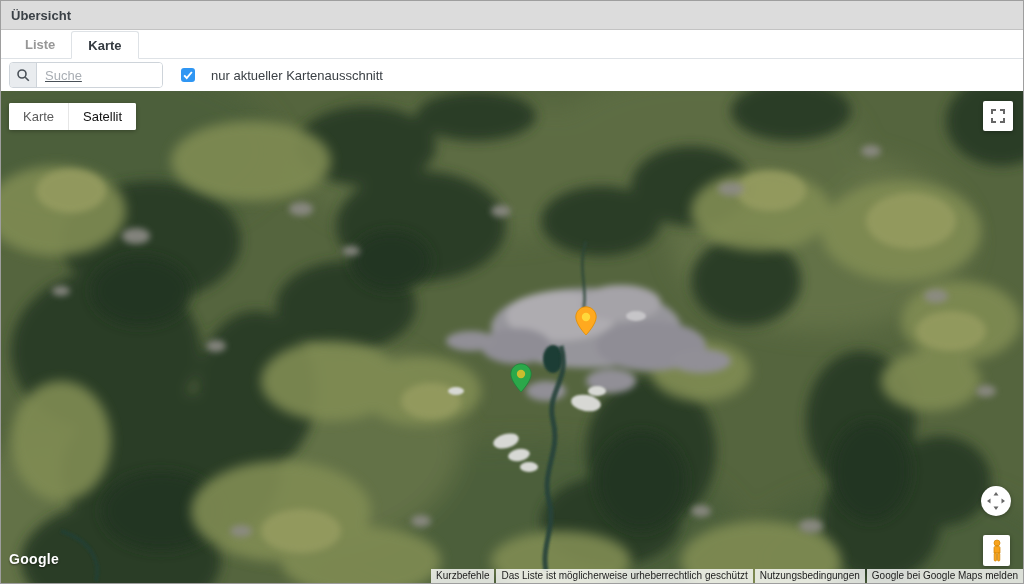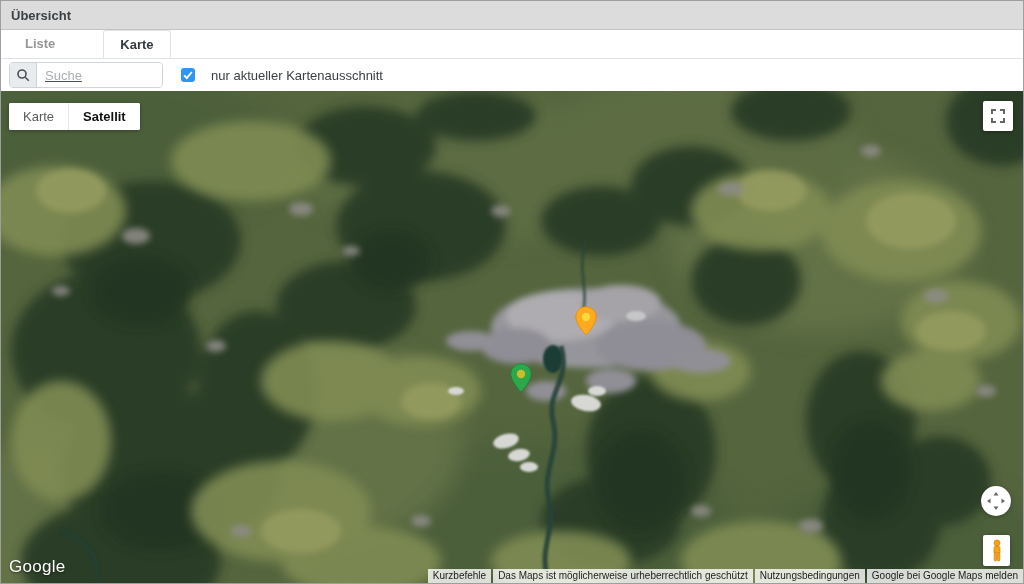--- a/index.html
+++ b/index.html
@@ -7,21 +7,21 @@
   .window{box-sizing:border-box;width:1024px;height:584px;border:1px solid #9e9e9e;
     display:flex;flex-direction:column;background:#fff;}
 
   
   .titlebar{height:28px;flex:0 0 28px;background:#dcdcdc;border-bottom:1px solid #c3c3c3;
     display:flex;align-items:center;padding-left:10px;}
   .titlebar .title{font-size:13px;font-weight:bold;color:#3a4046;}
 
   
   .tabbar{height:28px;flex:0 0 28px;background:#fff;border-bottom:1px solid #dee2e6;
-    display:flex;align-items:flex-start;padding-left:8px;gap:32px;}
+    display:flex;align-items:center;padding-left:8px;}
   .tab{box-sizing:border-box;height:28px;line-height:27px;padding:0 16px;font-size:13px;
     font-weight:bold;color:#979797;cursor:pointer;margin-bottom:-1px;}
   .tab.active{color:#343a40;background:#fff;border:1px solid #dee2e6;border-bottom:1px solid #fff;
     border-radius:3px 3px 0 0;}
 
   
   .toolbar{height:32px;flex:0 0 32px;background:#fff;display:flex;align-items:center;padding-left:8px;}
   .search-group{display:flex;align-items:stretch;height:24px;width:152px;border:1px solid #ced4da;
     border-radius:4px;overflow:hidden;background:#fff;}
   .search-addon{width:26px;background:#e9ecef;border-right:1px solid #ced4da;
@@ -34,21 +34,21 @@
   .checkbox-label{margin-left:16px;font-size:13px;color:#3b4045;cursor:pointer;}
 
   
   .map{position:relative;flex:1;overflow:hidden;background:#55653e;}
   .terrain{position:absolute;left:0;top:0;width:1024px;height:496px;display:block;}
 
   
   .maptype{position:absolute;left:8px;top:12px;display:flex;background:#fff;border-radius:2px;
     box-shadow:0 1px 4px rgba(0,0,0,.3);height:27px;overflow:hidden;}
   .maptype-btn{padding:0 14px;line-height:27px;font-size:13px;color:#5b5b5b;cursor:pointer;background:#fff;}
-  .maptype-btn.active{font-weight:bold;color:#111;border-left:1px solid #e6e6e6;}
+  .maptype-btn.active{font-weight:normal;color:#111;border-left:1px solid #e6e6e6;}
 
   
   .fullscreen-btn{position:absolute;right:10px;top:10px;width:30px;height:30px;background:#fff;
     border-radius:2px;box-shadow:0 1px 4px rgba(0,0,0,.3);display:flex;align-items:center;
     justify-content:center;cursor:pointer;}
 
   
   .pan-btn{position:absolute;right:12px;bottom:67px;width:30px;height:30px;border-radius:50%;
     background:#fff;box-shadow:0 1px 4px rgba(0,0,0,.3);display:flex;align-items:center;
     justify-content:center;cursor:pointer;}
@@ -57,21 +57,21 @@
   .pegman-btn{position:absolute;right:13px;bottom:17px;width:27px;height:31px;background:#fff;
     border-radius:2px;box-shadow:0 1px 4px rgba(0,0,0,.3);display:flex;align-items:center;
     justify-content:center;cursor:pointer;}
 
   
   .marker{position:absolute;width:22px;height:30px;cursor:pointer;}
   .marker-green{left:509px;top:272px;}
   .marker-orange{left:574px;top:215px;}
 
   
-  .google-logo{position:absolute;left:8px;bottom:6px;color:#fff;font-size:17px;font-weight:400;
+  .google-logo{position:absolute;left:8px;bottom:16px;color:#fff;font-size:14px;font-weight:700;
     letter-spacing:.3px;text-shadow:0 1px 2px rgba(0,0,0,.5);cursor:pointer;}
 
   
   .attribution{position:absolute;right:0;bottom:0;display:flex;align-items:flex-start;}
   .attr-chip{background:rgba(255,255,255,.8);color:#1c1c1c;font-size:10px;padding:1px 5px 2px;
     margin-left:2px;white-space:nowrap;}
   .attr-link{cursor:pointer;}
 </style>
 </head>
 <body>
@@ -275,19 +275,19 @@
         <path d="M5 8.5 C5 7.6 6.3 7 8 7 C9.7 7 11 7.6 11 8.5 L11 14 H5 Z" fill="#f9a31b" stroke="#cf8300" stroke-width=".7"></path>
         <rect x="5.2" y="14" width="2.3" height="8" rx="1" fill="#f9a31b" stroke="#cf8300" stroke-width=".7"></rect>
         <rect x="8.5" y="14" width="2.3" height="8" rx="1" fill="#f9a31b" stroke="#cf8300" stroke-width=".7"></rect>
       </svg>
     </div>
 
     <div class="google-logo">Google</div>
 
     <div class="attribution">
       <span class="attr-chip attr-link">Kurzbefehle</span>
-      <span class="attr-chip">Das Maps ist möglicherweise urheberrechtlich geschützt</span>
+      <span class="attr-chip">Das Liste ist möglicherweise urheberrechtlich geschützt</span>
       <span class="attr-chip attr-link">Nutzungsbedingungen</span>
       <span class="attr-chip attr-link">Google bei Google Maps melden</span>
     </div>
 
   </div>
 </div>
 
 </body></html>

